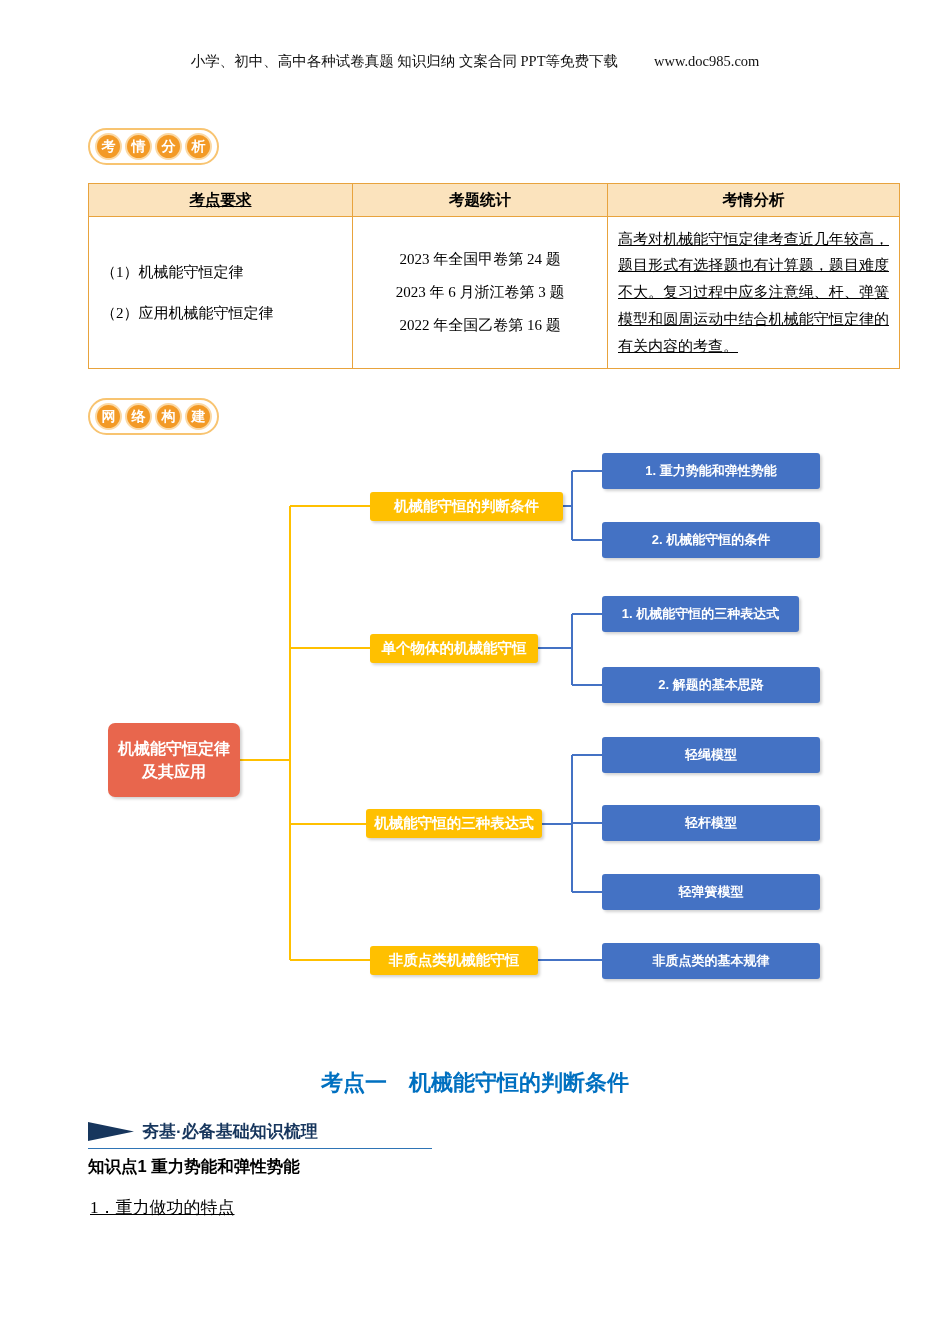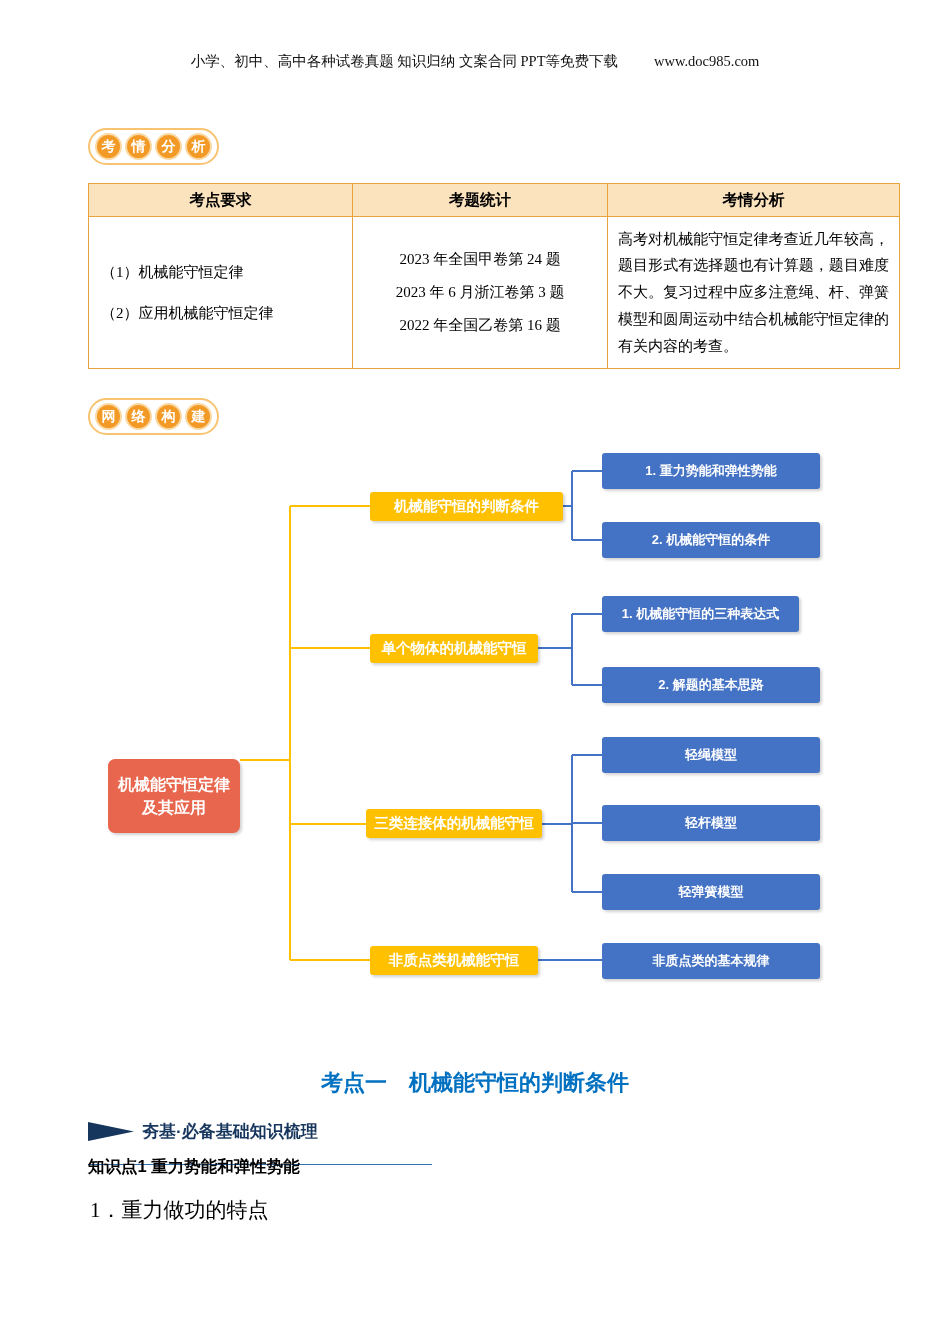--- a/index.html
+++ b/index.html
@@ -37,77 +37,76 @@
   .exam-table {
     position:absolute; left:88px; top:183px; width:774px;
     border-collapse:collapse; table-layout:fixed;
   }
   .exam-table th, .exam-table td { border:1.6px solid #E8A33D; vertical-align:middle; }
   .exam-table th {
     background:#FBE3BD; height:33px; font-size:15.5px; font-weight:bold;
     font-family:"Liberation Sans", sans-serif; text-align:center;
   }
   .exam-table td { height:152px; font-size:15px; background:#fff; }
-  .col-req { width:264px; }
+  .col-req { width:264px;text-decoration:underline; }
   .col-stat { width:255px; }
   .col-ana { width:292px; }
   .cell-req { padding:8px 6px 8px 12px; }
   .cell-req div { line-height:2.7; }
   .cell-stat { text-align:center; }
   .cell-stat div { line-height:2.2; }
-  .cell-ana { padding:6px 10px; }
+  .cell-ana { padding:6px 10px;text-decoration:underline; }
   .cell-ana div { line-height:1.78; text-align:justify; }
 
   
   .mindmap { position:absolute; left:0; top:445px; width:950px; height:560px; }
   .mindmap svg { position:absolute; left:0; top:0; }
   .node {
     position:absolute; display:flex; align-items:center; justify-content:center;
     text-align:center; color:#fff; font-weight:bold;
     font-family:"Liberation Sans", sans-serif;
     box-shadow:2px 2px 3px rgba(0,0,0,0.18);
   }
   .node-root {
     background:#E8664D; border-radius:7px; font-size:16px; line-height:1.45;
     flex-direction:column;
-    margin-top:36px;
   }
   .node-branch { background:#FFC000; border-radius:3px; font-size:14.5px; }
   .node-leaf { background:#4472C4; border-radius:3px; font-size:13px; }
 
   
   .section-title {
     position:absolute; top:1068px; left:0; width:100%;
     text-align:center; color:#0070C0; font-weight:bold; font-size:22px;
     font-family:"Liberation Sans", sans-serif;
   }
 
   
   .base-banner {
     position:absolute; left:88px; top:1120px; width:344px;
     display:flex; align-items:center; gap:8px;
-    border-bottom:1.5px solid #2E74B5; padding-bottom:21px;
+    border-bottom:1.5px solid #2E74B5; padding-bottom:5px;
   }
   .banner-flag {
     width:46px; height:19px; background:#17365D;
     clip-path:polygon(0 0, 100% 50%, 0 100%);
     flex:0 0 auto;
   }
   .banner-text {
     color:#17365D; font-weight:bold; font-size:17px;
     font-family:"Liberation Sans", sans-serif;
   }
 
   .knowledge-point {
     position:absolute; left:88px; top:1156px;
     font-weight:bold; font-size:16.5px;
     font-family:"Liberation Sans", sans-serif;
   }
   .list-item-1 {
-    position:absolute; left:90px; top:1196px; font-size:21px;
+    position:absolute; left:90px; top:1196px; font-size:17px;text-decoration:underline;
   }
 </style>
 </head>
 <body>
 
 <div class="page">
 
   <div class="doc-header">
     <span>小学、初中、高中各种试卷真题 知识归纳 文案合同 PPT等免费下载</span><span class="url">www.doc985.com</span>
   </div>
@@ -185,21 +184,21 @@
       </g>
     </svg>
 
     <div class="node node-root" style="left:108px; top:278px; width:132px; height:74px;">
       <span>机械能守恒定律</span>
       <span>及其应用</span>
     </div>
 
     <div class="node node-branch" style="left:370px; top:47px;  width:193px; height:29px;">机械能守恒的判断条件</div>
     <div class="node node-branch" style="left:370px; top:189px; width:168px; height:29px;">单个物体的机械能守恒</div>
-    <div class="node node-branch" style="left:366px; top:364px; width:176px; height:29px;">三类连接体的机械能守恒</div>
+    <div class="node node-branch" style="left:366px; top:364px; width:176px; height:29px;">机械能守恒的三种表达式</div>
     <div class="node node-branch" style="left:370px; top:501px; width:168px; height:29px;">非质点类机械能守恒</div>
 
     <div class="node node-leaf" style="left:602px; top:8px;   width:218px; height:36px;">1. 重力势能和弹性势能</div>
     <div class="node node-leaf" style="left:602px; top:77px;  width:218px; height:36px;">2. 机械能守恒的条件</div>
     <div class="node node-leaf" style="left:602px; top:151px; width:197px; height:36px;">1. 机械能守恒的三种表达式</div>
     <div class="node node-leaf" style="left:602px; top:222px; width:218px; height:36px;">2. 解题的基本思路</div>
     <div class="node node-leaf" style="left:602px; top:292px; width:218px; height:36px;">轻绳模型</div>
     <div class="node node-leaf" style="left:602px; top:429px; width:218px; height:36px;">轻弹簧模型</div>
     <div class="node node-leaf" style="left:602px; top:360px; width:218px; height:36px;">轻杆模型</div>
     <div class="node node-leaf" style="left:602px; top:498px; width:218px; height:36px;">非质点类的基本规律</div>

